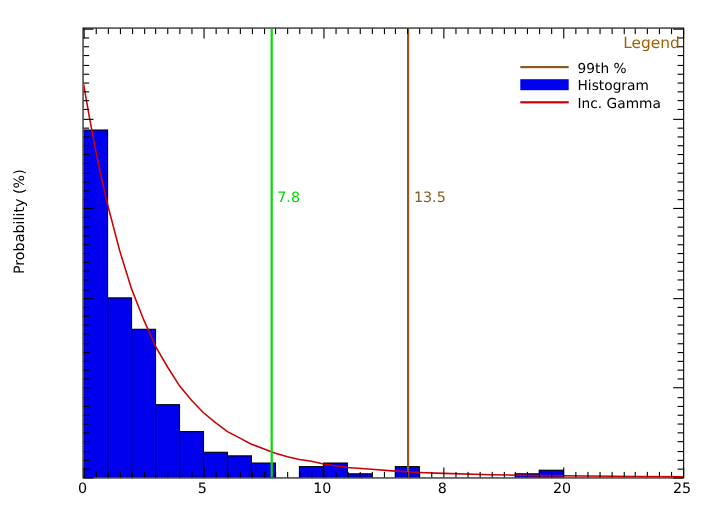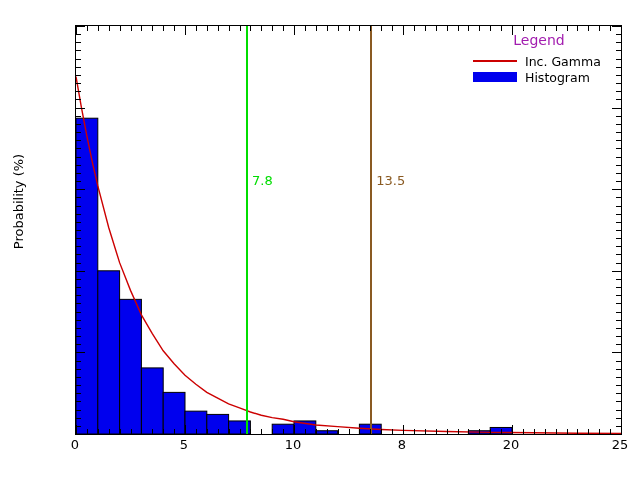--- a/index.html
+++ b/index.html
@@ -95,25 +95,25 @@
     transform-origin: center center;
   }
 
   
   #legend {
     left: 472px;
     top: 32px;
     width: 150px;
   }
   #legend-title {
-    text-align: center;
+    text-align: right;
     font-size: 14px;
-    color: #a21caf;
+    color: #a16207;
     margin-bottom: 5px;
-    padding-right: 16px;
+    padding-right: 4px;
   }
   .legend-row {
     display: flex;
     align-items: center;
     height: 16px;
     font-size: 12.5px;
     color: #000000;
   }
   .legend-key {
     width: 46px;
@@ -405,26 +405,32 @@
     </div>
   <div id="yticklabels"></div>
 
   <div id="y-axis-title" class="abs">Probability (%)</div>
 
   <div id="legend" class="abs">
     <div id="legend-title">Legend</div>
     <div id="legend-entries">
         <div class="legend-row">
           <div class="legend-key">
-            <div class="legend-line" style="background: rgb(204, 0, 0);"></div>
+            <div class="legend-line" style="background: rgb(138, 90, 34);"></div>
           </div>
-          <div class="legend-label">Inc. Gamma</div>
+          <div class="legend-label">99th %</div>
         </div>
         <div class="legend-row">
           <div class="legend-key">
             <div class="legend-swatch" style="background: rgb(0, 0, 238);"></div>
           </div>
           <div class="legend-label">Histogram</div>
         </div>
+        <div class="legend-row">
+          <div class="legend-key">
+            <div class="legend-line" style="background: rgb(204, 0, 0);"></div>
+          </div>
+          <div class="legend-label">Inc. Gamma</div>
+        </div>
       </div>
   </div>
 
 </div>
 
 </body></html>

